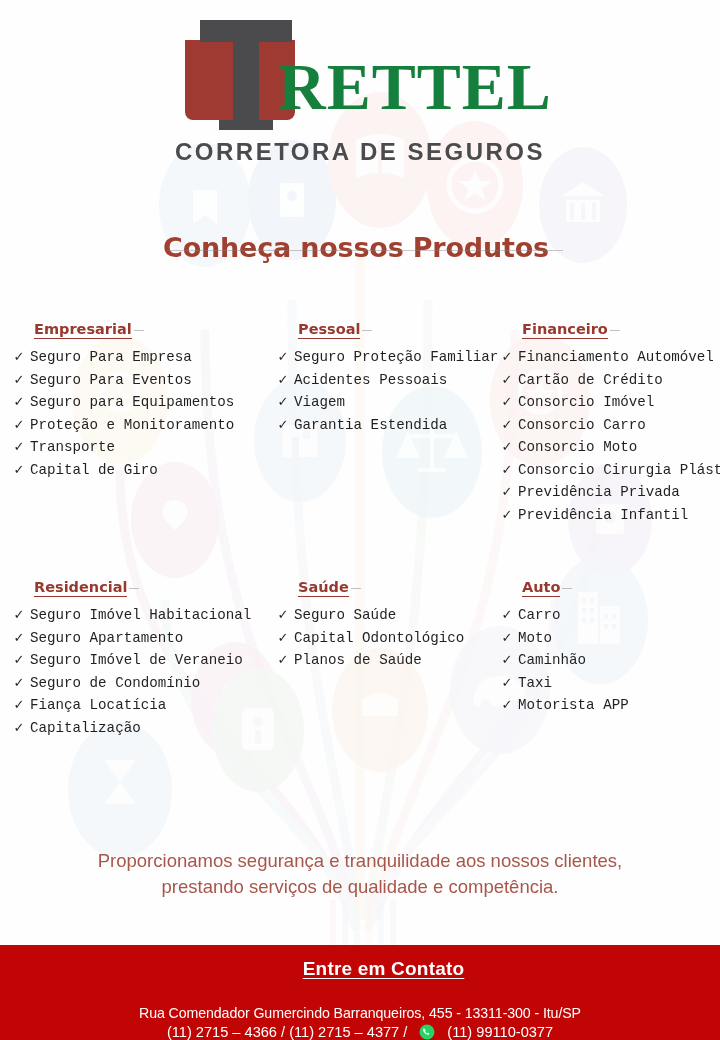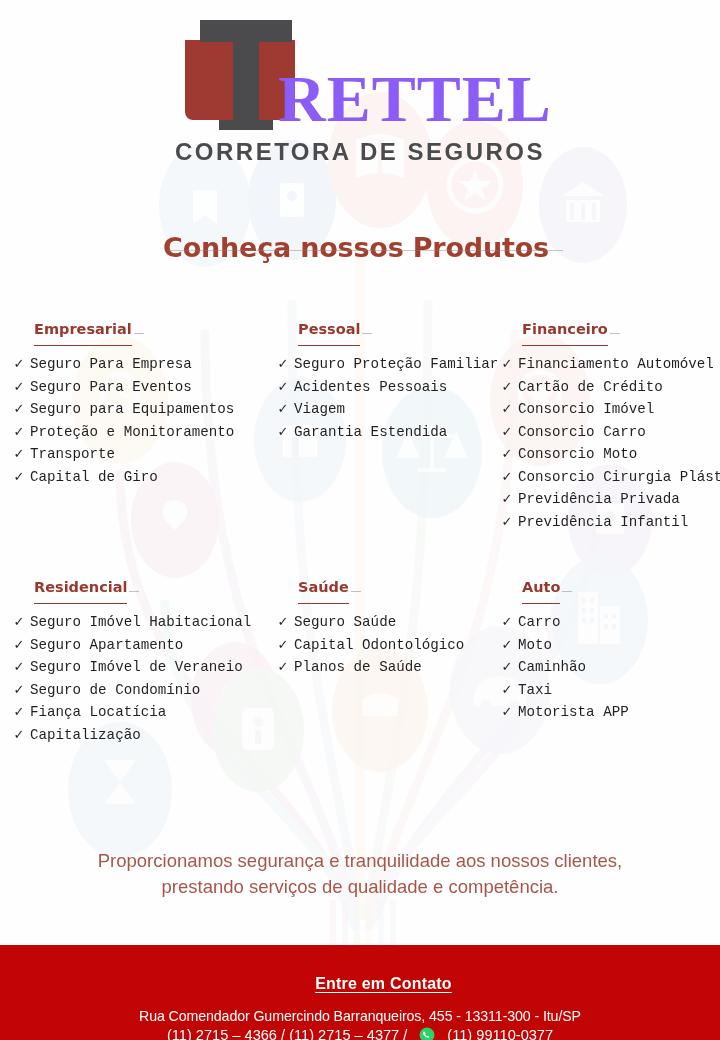--- a/index.html
+++ b/index.html
@@ -78,26 +78,26 @@
   .logo-u {
     position: absolute;
     left: 15px; top: 26px;
     width: 110px; height: 80px;
     background: #9e3a31;
     border-bottom-left-radius: 8px;
     border-bottom-right-radius: 8px;
   }
   .logo-word {
     position: absolute;
-    left: 108px; top: 52px;
+    left: 108px; top: 40px;
     font-family: "Liberation Serif", serif;
     font-weight: bold;
     font-size: 66px;
     letter-spacing: 1px;
-    color: #8b5cf6;
+    color: #15803d;
     line-height: 1;
     white-space: nowrap;
   }
   .logo-sub {
     margin-top: 2px;
     font-family: "Liberation Sans", sans-serif;
     font-weight: bold;
     font-size: 24px;
     letter-spacing: 2.5px;
     color: #4b4b4d;
@@ -142,21 +142,21 @@
   .col.c2 { left: 272px; width: 215px; }
   .col.c3 { left: 496px; width: 222px; }
 
   .cat-title {
     font-family: "DejaVu Sans", sans-serif;
     font-weight: bold;
     font-size: 14.5px;
     color: #98392f;
     display: inline-block;
     position: relative;
-    padding-bottom: 8px;
+    padding-bottom: 1px;
     border-bottom: 1.8px solid #98392f;
     margin-left: 26px;
     margin-bottom: 7px;
   }
   .cat-title::after {
     content: "";
     position: absolute;
     right: -12px; top: 50%;
     width: 10px; height: 1.2px;
     background: rgba(140,130,130,0.5);
@@ -199,30 +199,30 @@
     position: absolute;
     left: 0; bottom: 0;
     width: 720px;
     height: 95px;
     background: #c10505;
     color: #ffffff;
     text-align: center;
     font-family: "Liberation Sans", sans-serif;
   }
   .footer-title {
-    margin-top: 30px;
-    font-size: 16px;
+    margin-top: 13px;
+    font-size: 19px;
     font-weight: bold;
     text-decoration: underline;
     text-underline-offset: 3px;
     letter-spacing: 0.2px;
     padding-left: 47px;
   }
   .footer-address {
-    margin-top: 15px;
+    margin-top: 25px;
     font-size: 14.2px;
     letter-spacing: -0.1px;
   }
   .footer-phones {
     margin-top: 3px;
     font-size: 14.6px;
     display: flex;
     align-items: center;
     justify-content: center;
     gap: 8px;

